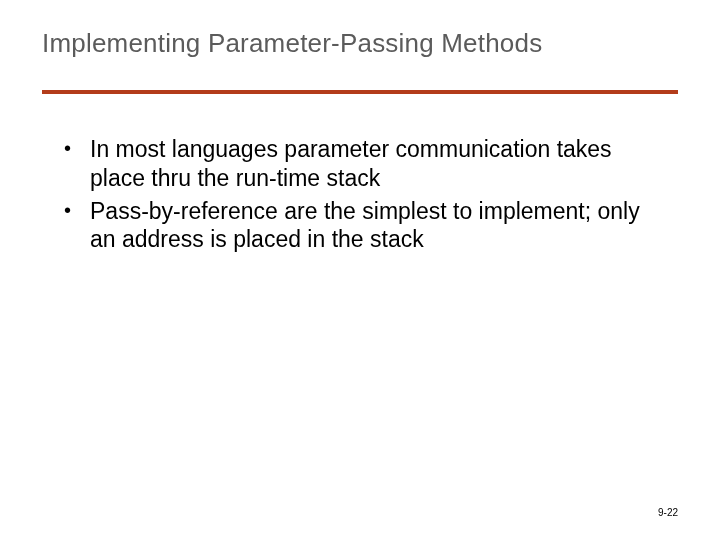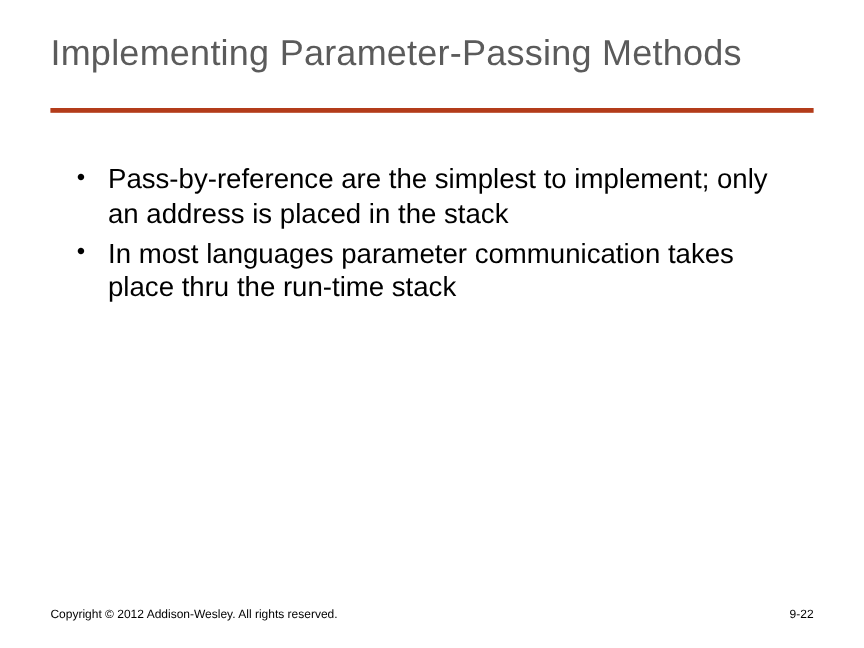--- a/index.html
+++ b/index.html
@@ -17,21 +17,21 @@
     height: 540px;
     position: relative;
     box-sizing: border-box;
   }
   .title {
     position: absolute;
     top: 28px;
     left: 42px;
     right: 42px;
     color: #5b5b5b;
-    font-size: 30px;
+    font-size: 26px;
     font-weight: 400;
     letter-spacing: 0.2px;
   }
   .rule {
     position: absolute;
     top: 90px;
     left: 42px;
     width: 636px;
     height: 4px;
     background: #b33c1a;
@@ -85,22 +85,21 @@
 <body>
 
 <div class="slide">
 
   <div class="title">Implementing Parameter-Passing Methods</div>
 
   <div class="rule"></div>
 
   <div class="body">
     <ul class="bullets">
+      <li>In most languages parameter communication takes place thru the run-time stack</li>
       <li>Pass-by-reference are the simplest to implement; only an address is placed in the stack</li>
-      <li>In most languages parameter communication takes place thru the run-time stack</li>
     </ul>
   </div>
 
-  <div class="footer-left">Copyright © 2012 Addison-Wesley. All rights reserved.</div>
 
   <div class="footer-right">9-22</div>
 
 </div>
 
 </body></html>

